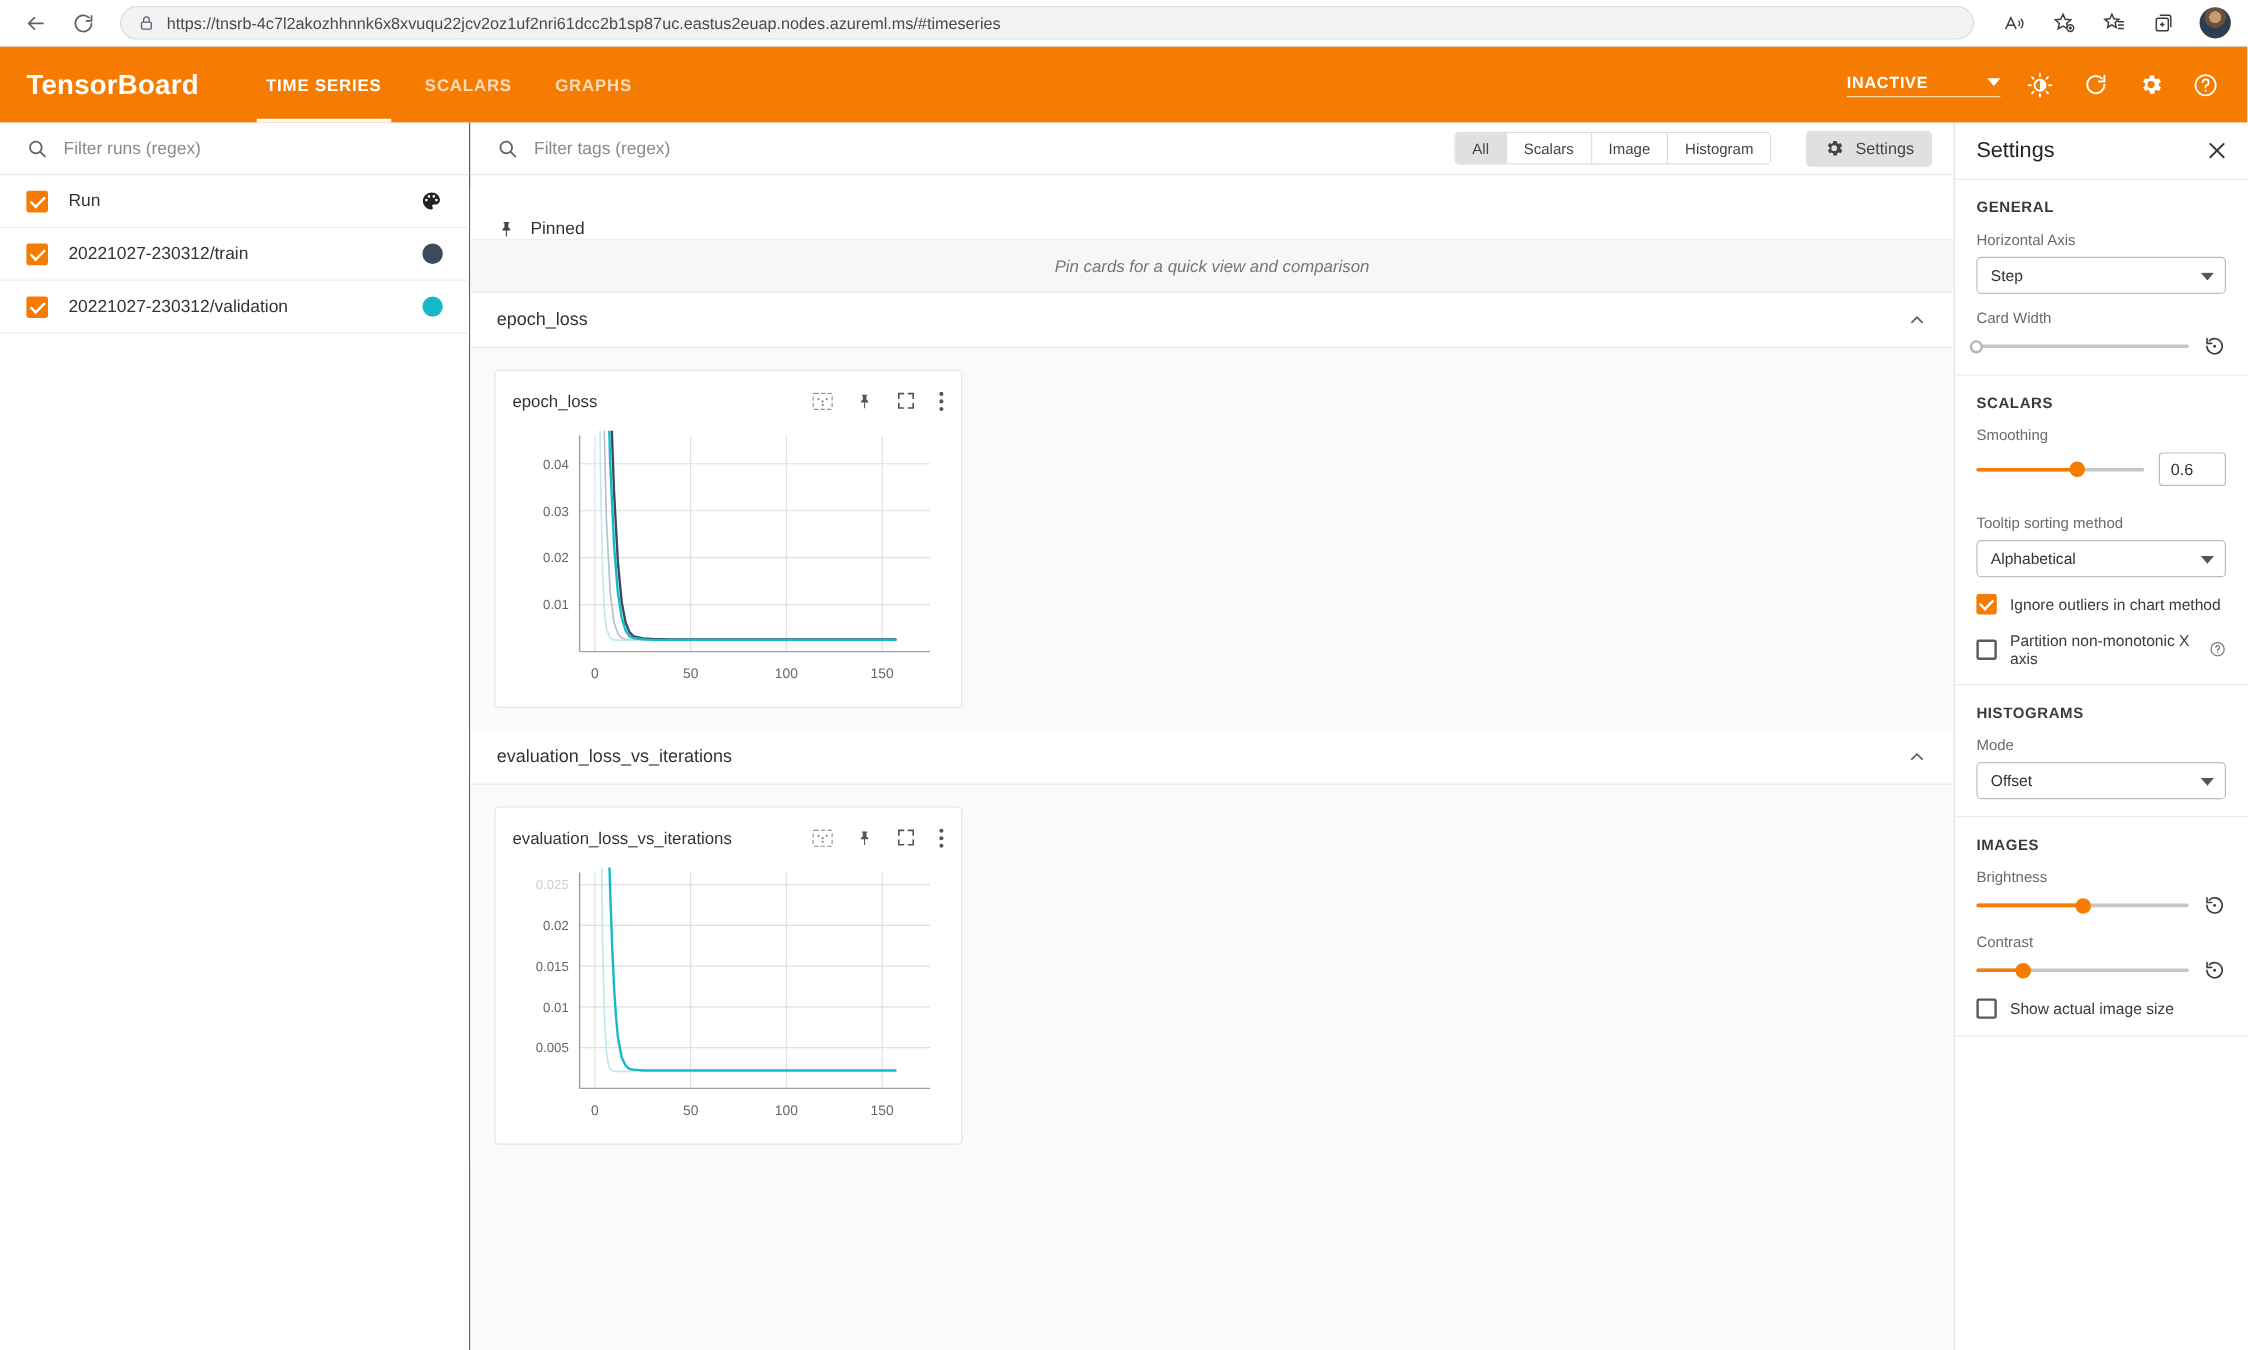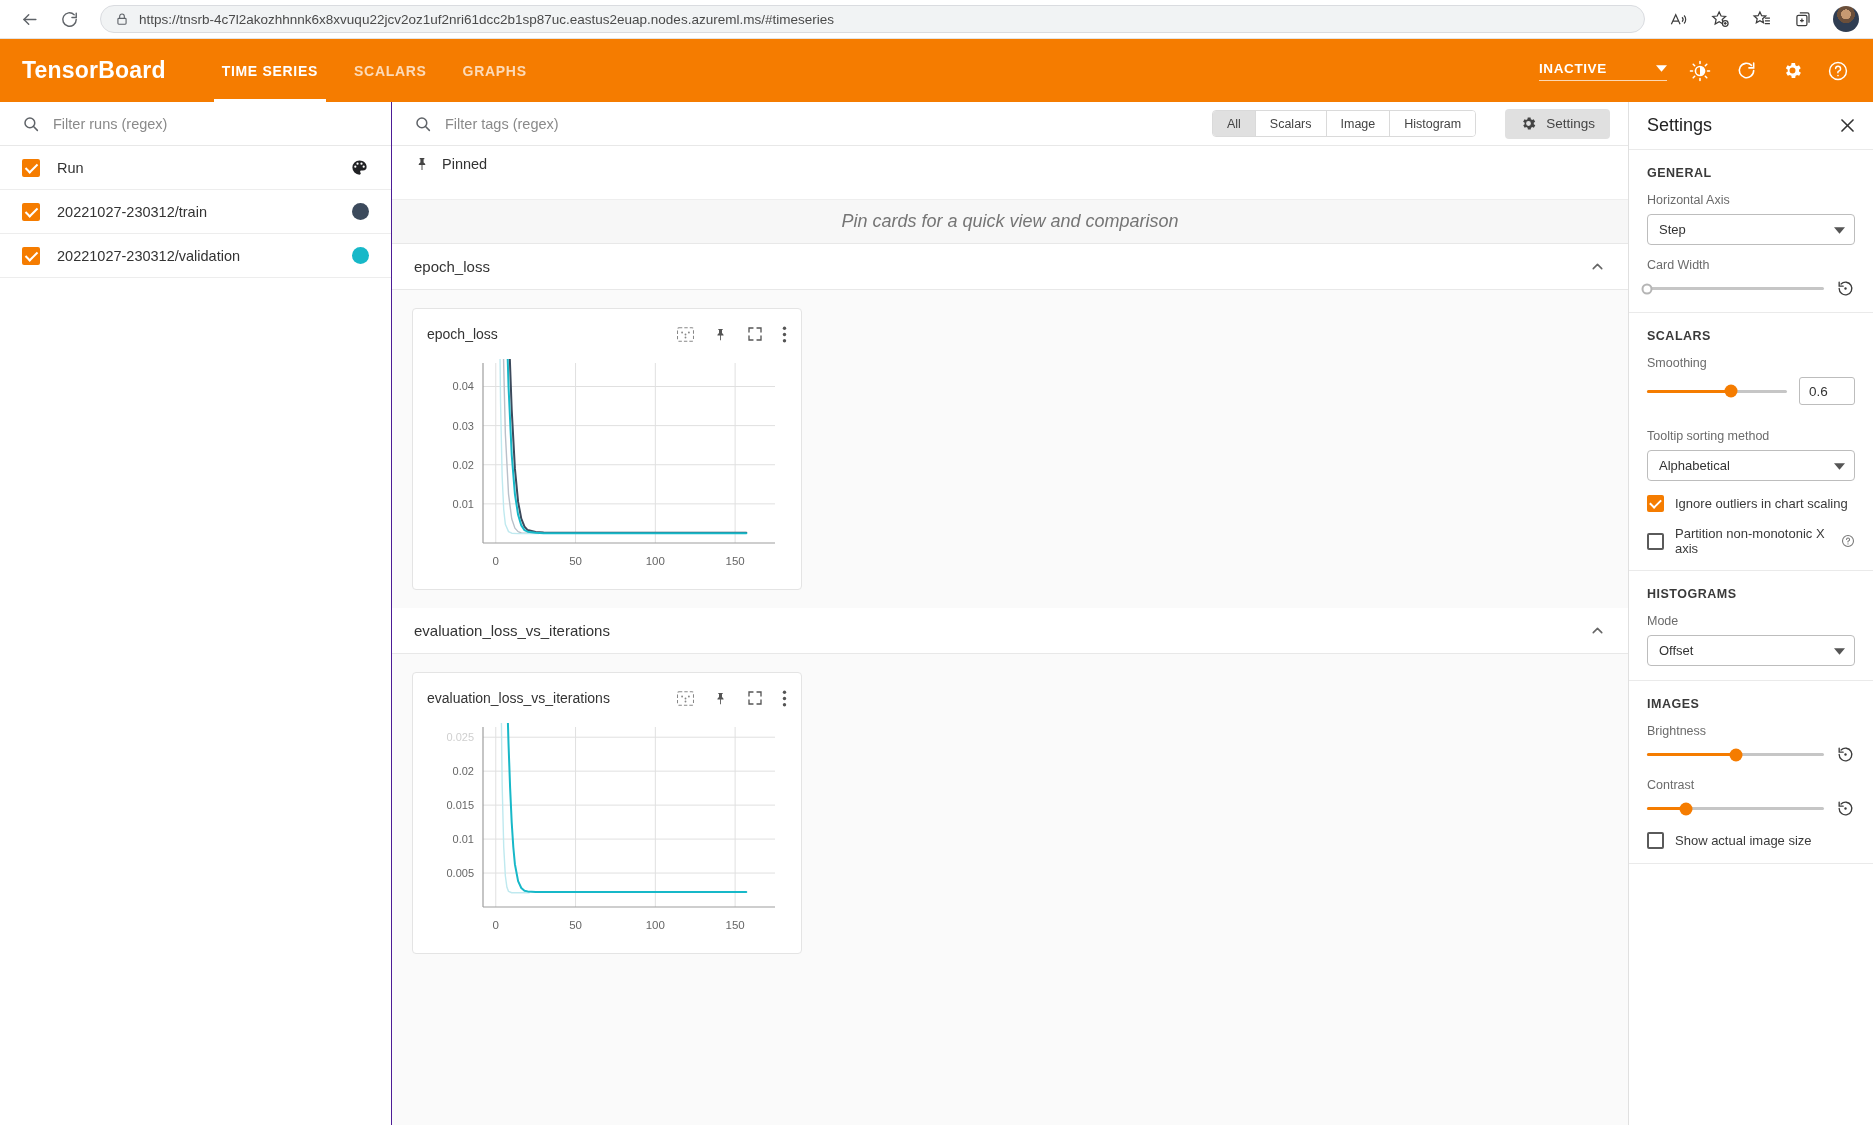--- a/index.html
+++ b/index.html
@@ -127,30 +127,30 @@
     margin-left: 16px; display: flex; align-items: center; gap: 9px;
     background: #e0e0e0; border-radius: 4px; height: 30px;
     padding: 0 15px; font-size: 13.5px; color: #444; cursor: pointer;
   }
 
   .scroll-area { flex: 1; overflow: hidden; display: flex; }
   .cards-col { flex: 1; min-width: 0; background: #fafafa; }
 
   .pinned-head {
     height: 44px; background: #fff; display: flex;
-    align-items: flex-start; gap: 12px; padding-left: 22px;
+    align-items: flex-end; gap: 12px; padding-left: 22px;
     border-bottom: 1px solid #eee;
   }
   .pinned-title { font-size: 14.5px; color: #333; }
   .pinned-empty {
     height: 44px; background: #f7f7f7; display: flex;
     align-items: center; justify-content: center;
     border-bottom: 1px solid #e8e8e8;
   }
-  .pinned-empty span { font-size: 18px; color: #757575; font-style: italic; }
+  .pinned-empty span { font-size: 14px; color: #757575; font-style: italic; }
 
   .group-head {
     height: 46px; background: #fff; display: flex; align-items: center;
     padding: 0 22px; border-bottom: 1px solid #e8e8e8;
   }
   .group-title { font-size: 15px; color: #333; }
   .group-chevron { margin-left: auto; color: #666; cursor: pointer; display: flex; }
 
   .group-body { background: #fafafa; padding: 18px 0 18px 20px; }
 
@@ -609,21 +609,21 @@
       <div class="sp-select">
         <span>Alphabetical</span>
         <span class="sp-caret">
           <svg width="11" height="7" viewBox="0 0 12 7">
               <path d="M0 0h12L6 7z" fill="#555"></path>
             </svg>
         </span>
       </div>
       <div class="cb-row">
         <div class="cb-sq on"></div>
-        <span class="cb-txt">Ignore outliers in chart scaling</span>
+        <span class="cb-txt">Ignore outliers in chart method</span>
       </div>
       <div class="cb-row">
         <div class="cb-sq off"></div>
         <span class="cb-txt">Partition non-monotonic X axis</span>
         <span class="help-ic">
           <svg width="14" height="14" viewBox="0 0 24 24" fill="none" stroke="currentColor" stroke-width="1.8">
               <circle cx="12" cy="12" r="9.4"></circle>
               <path d="M9.5 9.4a2.6 2.6 0 1 1 3.2 2.7c-.5.2-.8.7-.8 1.2v.5" stroke-linecap="round"></path>
               <circle cx="12" cy="17" r="1" fill="currentColor" stroke="none"></circle>
             </svg>

